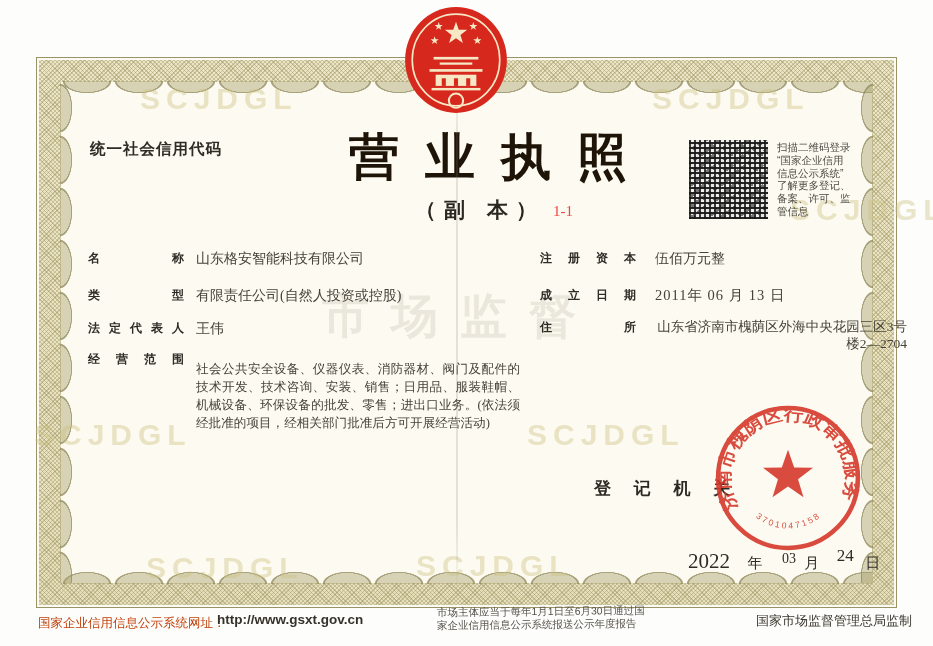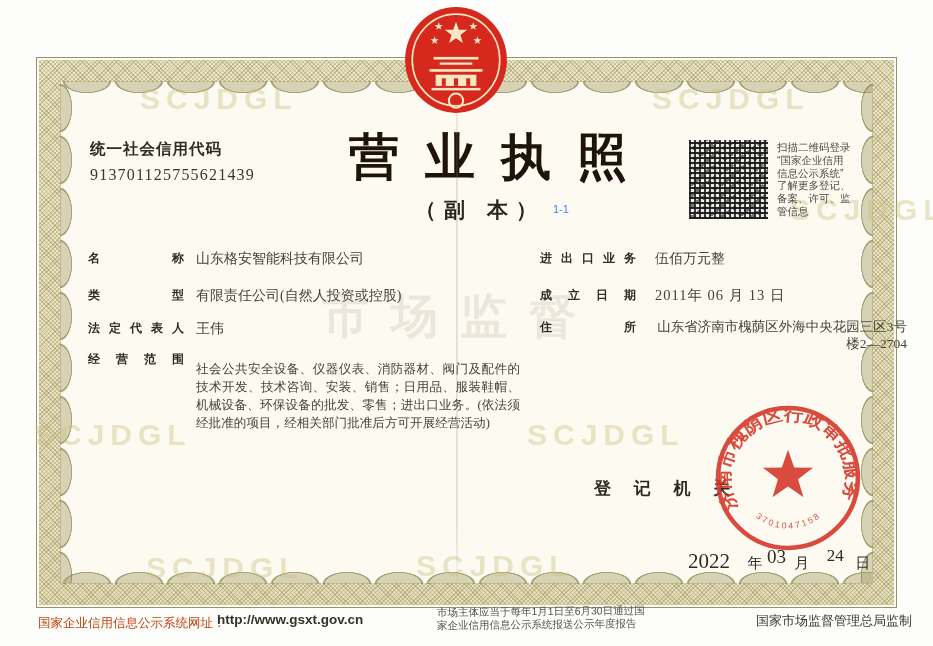--- a/index.html
+++ b/index.html
@@ -56,22 +56,22 @@
   .emblem{position:absolute; left:404px; top:6px; width:104px; height:114px; z-index:4;}
   .credit{position:absolute; left:90px; top:139px; z-index:2;}
   .credit-label{font-size:15.5px; font-weight:bold; letter-spacing:1px; color:#2e2c26;}
   .credit-code{margin-top:6px; font-family:"Liberation Serif", serif; font-size:16px;
       letter-spacing:1.2px; color:#3a372f;}
   .title{position:absolute; left:310px; top:124px; width:356px; z-index:2; text-align:center;
       font-size:50px; font-weight:bold; letter-spacing:26px; padding-left:26px; box-sizing:border-box;
       color:#1f1408; white-space:nowrap;}
   .subtitle{position:absolute; left:310px; top:196px; width:340px; z-index:2; text-align:center;
       font-size:21px; letter-spacing:8px; color:#2a2620; font-weight:bold;}
-  .copy-number{position:absolute; left:553px; top:203px; z-index:2; font-family:Liberation Sans, sans-serif;
-      font-size:11px; color:#3b82f6;}
+  .copy-number{position:absolute; left:553px; top:203px; z-index:2; font-family:Liberation Serif, serif;
+      font-size:15px; color:#ef4444;}
   
   .qr{position:absolute; left:689px; top:140px; width:79px; height:79px; z-index:2;
     background-color:#e8e6e0;
     background-image:
       repeating-linear-gradient(0deg, rgba(22,22,22,.92) 0 2px, transparent 2px 5px),
       repeating-linear-gradient(90deg, rgba(28,28,28,.85) 0 2px, transparent 2px 5px),
       repeating-linear-gradient(45deg, rgba(242,242,240,.9) 0 3px, transparent 3px 7px),
       repeating-linear-gradient(-37deg, rgba(12,12,12,.5) 0 4px, transparent 4px 9px);
   }
   .qr-caption{position:absolute; left:777px; top:141px; width:94px; z-index:2;
@@ -91,21 +91,21 @@
   .v-date{top:286px; font-size:14.5px; letter-spacing:1px;}
   .v-addr{top:318px; width:252px; font-size:13.5px; line-height:17px;text-align:right;}
   
   .reg-label{position:absolute; left:594px; top:477px; z-index:2; font-size:17px; font-weight:bold;
       letter-spacing:9px; color:#2c2a24; white-space:nowrap;}
   .seal{position:absolute; left:712px; top:402px; width:152px; height:152px; z-index:5; opacity:.9;}
   .issue-date{position:absolute; left:688px; top:549px; z-index:2; color:#2e2a24; white-space:nowrap;}
   .issue-date span{display:inline-block; position:relative;}
   .d-y{font-family:"Liberation Serif", serif; font-size:21px;}
   .d-yu{font-size:15px; margin-left:13px;}
-  .d-m{font-family:"Liberation Serif", serif; font-size:19px; top:-5px;}
+  .d-m{font-family:"Liberation Serif", serif; font-size:14px; margin-left:15px; top:-5px;}
   .d-mu{font-size:15px; margin-left:4px;}
   .d-d{font-family:"Liberation Serif", serif; font-size:17px; margin-left:13px; top:-7px;}
   .d-du{font-size:15px; margin-left:7px;}
   
   .f-left-label{position:absolute; left:38px; top:615px; font-size:12.5px; color:#c2410c;}
   .f-url{position:absolute; left:217px; top:612px; font-size:13.5px; font-weight:bold; color:#35322a;}
   .f-mid{position:absolute; left:437px; top:605px; font-size:10.5px; line-height:12.5px;
       color:#55524a; transform:rotate(-0.6deg);}
   .f-mid span{display:block;}
   .f-right{position:absolute; left:756px; top:612px; font-size:13px; color:#3a372f;}
@@ -151,21 +151,20 @@
     <rect x="31" y="67.5" width="40" height="11" fill="#f6e8c4"></rect>
     <rect x="37" y="71" width="4" height="7.5" fill="#d7281e"></rect>
     <rect x="49" y="71" width="4" height="7.5" fill="#d7281e"></rect>
     <rect x="61" y="71" width="4" height="7.5" fill="#d7281e"></rect>
     <rect x="27" y="80.5" width="48" height="2.4" fill="#f6e8c4"></rect>
     <circle cx="51" cy="93" r="7" fill="none" stroke="#f6e8c4" stroke-width="2"></circle>
   </svg>
 
   <div class="credit">
     <div class="credit-label">统一社会信用代码</div>
-    <div class="credit-code">913701125755621439</div>
   </div>
 
   <div class="title">营业执照</div>
   <div class="subtitle">（副 本）</div>
   <div class="copy-number">1-1</div>
 
   <div class="qr"></div>
   <div class="qr-caption">
     <span>扫描二维码登录</span>
     <span>“国家企业信用</span>
@@ -180,21 +179,21 @@
 
   <div class="field-label fl" style="top:287px;">类型</div>
   <div class="field-value vl v-type">有限责任公司(自然人投资或控股)</div>
 
   <div class="field-label fl" style="top:320px;">法定代表人</div>
   <div class="field-value vl v-rep">王伟</div>
 
   <div class="field-label fl" style="top:351px;">经营范围</div>
   <div class="field-value vl v-scope">社会公共安全设备、仪器仪表、消防器材、阀门及配件的技术开发、技术咨询、安装、销售；日用品、服装鞋帽、机械设备、环保设备的批发、零售；进出口业务。(依法须经批准的项目，经相关部门批准后方可开展经营活动)</div>
 
-  <div class="field-label fr" style="top:250px;">进出口业务</div>
+  <div class="field-label fr" style="top:250px;">注册资本</div>
   <div class="field-value vr v-capital">伍佰万元整</div>
 
   <div class="field-label fr" style="top:287px;">成立日期</div>
   <div class="field-value vr v-date">2011年 06 月 13 日</div>
 
   <div class="field-label fr" style="top:319px;">住所</div>
   <div class="field-value vr v-addr">山东省济南市槐荫区外海中央花园三区3号楼2—2704</div>
 
   <div class="reg-label">登 记 机 关</div>
 

